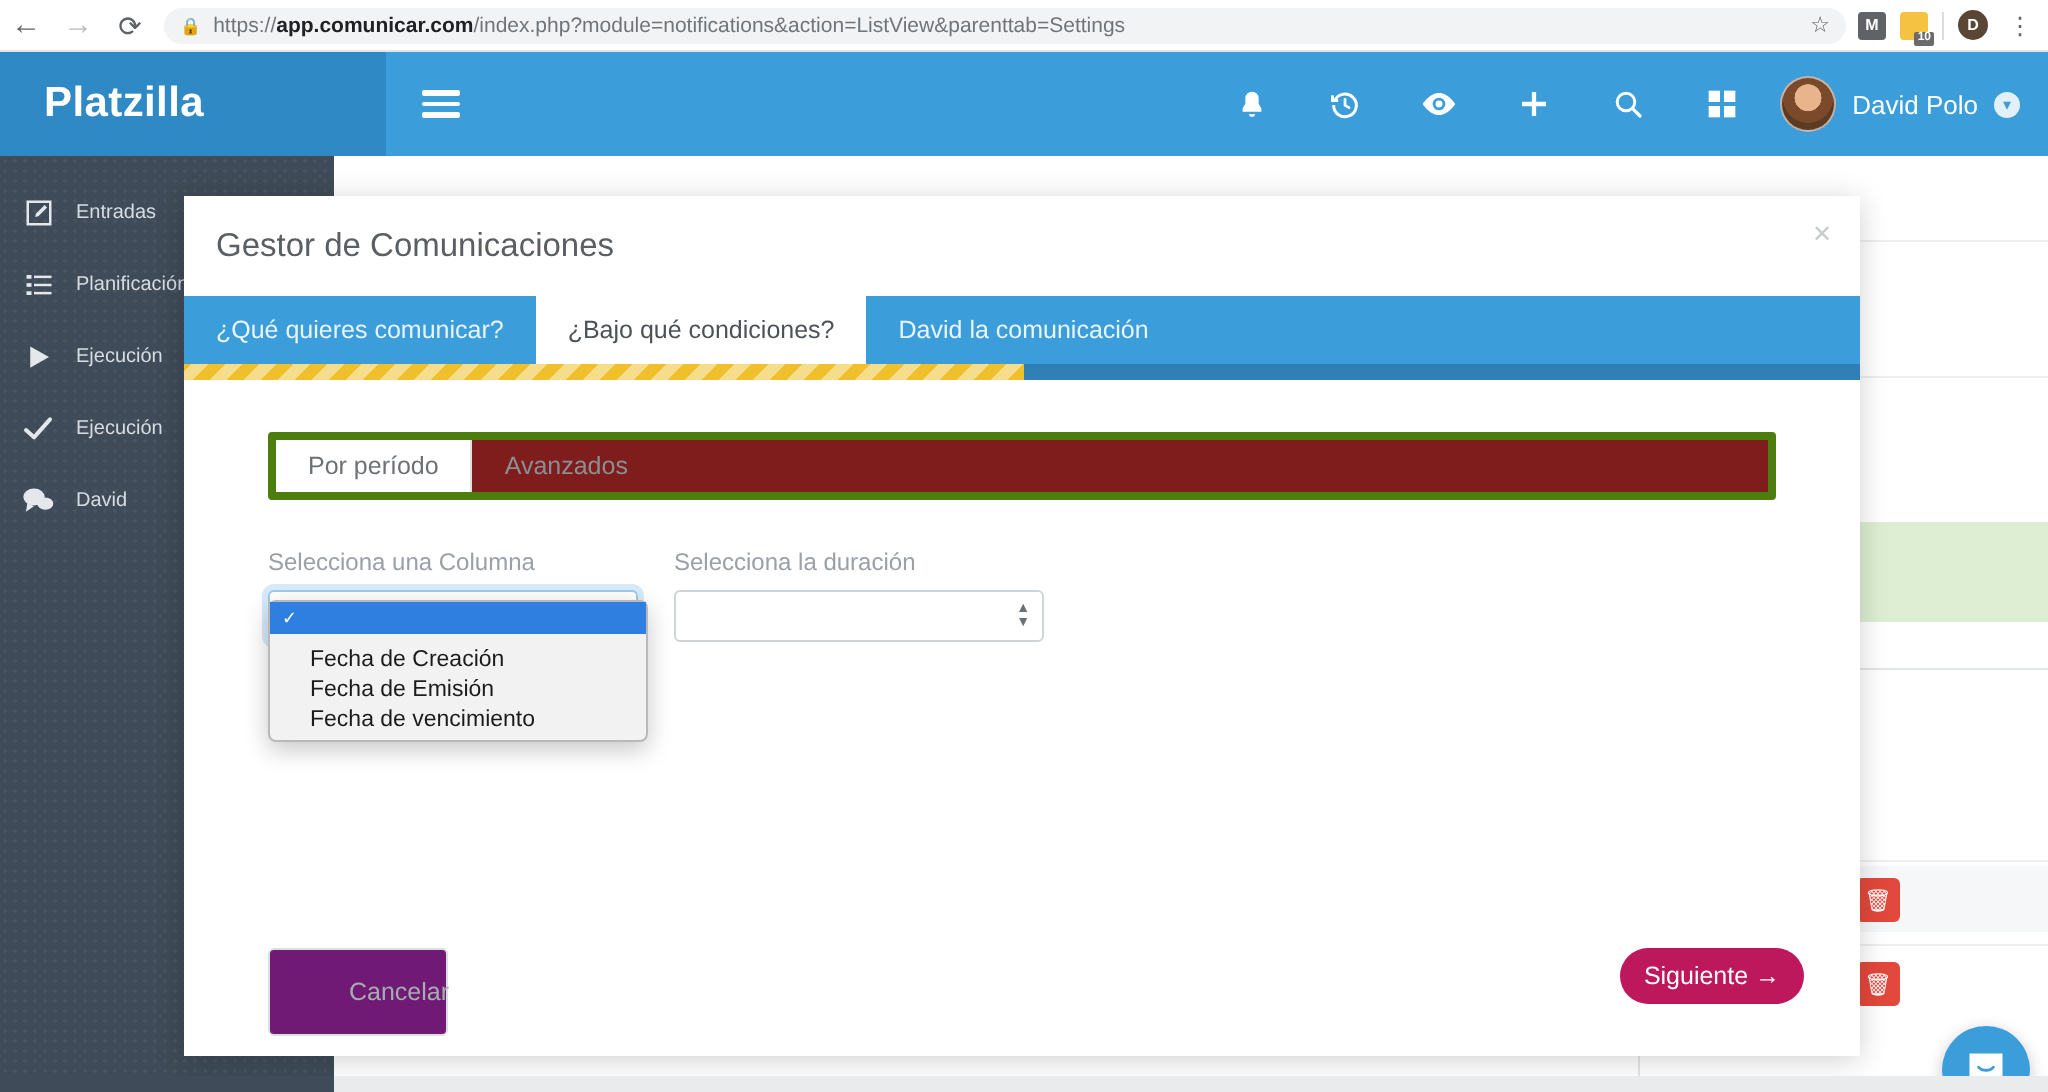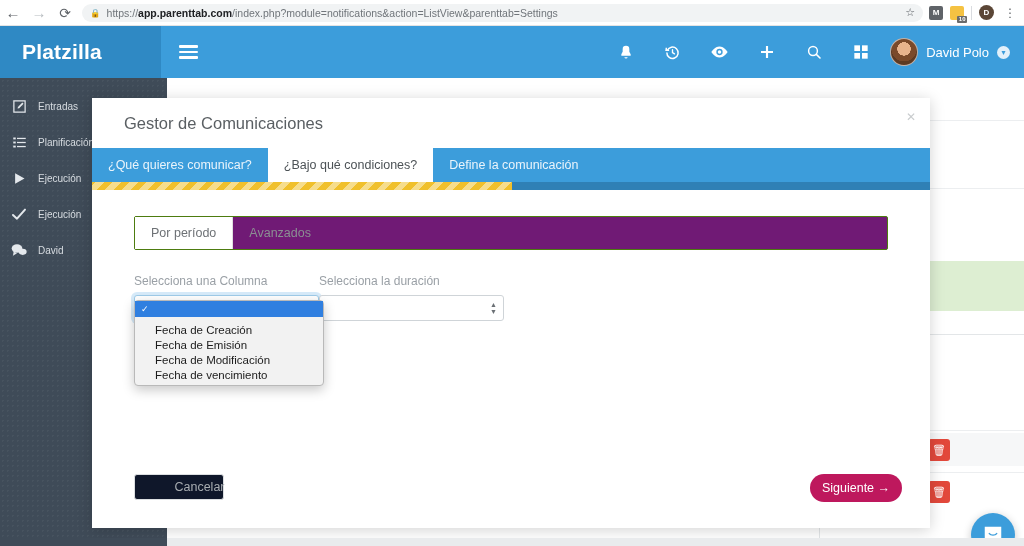--- a/index.html
+++ b/index.html
@@ -44,21 +44,21 @@
   .ext.avatar { background: #5b4636; border-radius: 50%; width: 15px; height: 15px; font-size: 8px; }
   .kebab { color: #5f6368; font-size: 12px; padding: 0 3px; letter-spacing: 0; }
 
   
   .app { position: absolute; left: 0; top: 26px; width: 1024px; height: 520px; background: #eceff1; }
   .topbar {
     position: absolute; left: 0; top: 0; width: 1024px; height: 52px;
     background: #3c9ddb; display: flex; align-items: center;
   }
   .brand {
-    width: 161px; height: 52px; background: #2f89c4; color: #fff;
+    width: 193px; height: 52px; background: #2f89c4; color: #fff;
     display: flex; align-items: center; padding-left: 22px;
     font-size: 21px; font-weight: bold; letter-spacing: .2px;
   }
   .hamburger { width: 54px; height: 52px; display:flex; align-items:center; justify-content:center; }
   .hamburger .bars { width: 19px; }
   .hamburger .bars i { display:block; height: 2.4px; background:#fff; margin: 3.2px 0; border-radius:1px; }
   .top-spacer { flex: 1; }
   .top-icons { display: flex; align-items: center; gap: 0; }
   .top-icon {
     width: 47px; height: 52px; display: flex; align-items: center; justify-content: center;
@@ -100,45 +100,45 @@
   .bg-line { position:absolute; background:#eceef0; height:1px; }
   .intercom {
     position: absolute; left: 971px; top: 487px; width: 44px; height: 44px; border-radius: 50%;
     background: #3c9ddb; display:flex; align-items:center; justify-content:center;
     box-shadow: 0 2px 8px rgba(0,0,0,.22);
   }
   .modal {
     position: absolute; left: 92px; top: 72px; width: 838px; height: 430px;
     background: #ffffff; box-shadow: 0 2px 14px rgba(0,0,0,.18);
   }
-  .modal-head { position: relative; height: 50px; display:flex; align-items:center; padding-left: 32px; }
+  .modal-head { position: relative; height: 50px; display:flex; align-items:center; padding-left: 16px; }
   .modal-title { font-size: 16.5px; color: #5a5f63; font-weight: normal; }
   .modal-close { position:absolute; right: 14px; top: 12px; color:#c9ccce; font-size: 12px; }
 
   .tabs { display: flex; height: 34px; background: #3c9ddb; }
   .tab {
     display:flex; align-items:center; padding: 0 16px; font-size: 12.5px; color: #eaf4fb;
     white-space: nowrap;
   }
   .tab.active { background:#fff; color:#4c5256; }
   .progress-wrap { position: relative; height: 8px; background: #2f80b5; }
   .progress-striped {
     position:absolute; left:0; top:0; height:8px; width:420px;
     background: repeating-linear-gradient(-45deg, #f0c02c 0 6px, #f6dd8c 6px 12px);
   }
 
   .modal-body { padding: 18px 28px 0 28px; }
   .pilltabs {
-    height: 34px; background:#701a75; border:1px solid #4d7c0f; border-radius:2px;
+    height: 34px; background:#7f1d1d; border:4px solid #4d7c0f; border-radius:2px;
     display:flex; align-items:stretch; margin: 8px 14px 0 14px;
   }
   .pilltab { display:flex; align-items:center; padding: 0 16px; font-size: 12.5px; color:#8b8f93; }
   .pilltab.active { background:#fff; color:#6d7175; border-right:1px solid #e0e0e0; }
 
-  .fields { display:flex; padding: 24px 14px 0 14px; gap: 0; }
+  .fields { display:flex; padding: 24px 14px 0 14px; gap: 18px; }
   .field { width: 185px; position: relative; }
   .field-label { font-size: 12px; color: #9aa0a6; margin-bottom: 7px; }
   .select-box {
     height: 26px; border: 1px solid #cfd4d8; border-radius: 3px; background:#fff;
     display:flex; align-items:center; justify-content:flex-end; padding-right: 6px; position: relative;
   }
   .select-box.focused { border-color: #9ecbe8; box-shadow: 0 0 0 3px rgba(90,170,230,.25); }
   .spinner { display:flex; flex-direction:column; gap:2px; color:#6b7075; line-height:5px; font-size:7px; }
 
   
@@ -150,40 +150,40 @@
   .dd-item { height: 15px; font-size: 11.5px; color: #1c1c1c; display:flex; align-items:center; padding-left: 20px; }
   .dd-item.selected { background: #2f7fe0; color: #fff; height: 16px; }
   .dd-item.selected .chk { position:absolute; left: 6px; font-size: 9px; color:#fff; }
   .dd-item.sel-wrap { position: relative; }
 
   .modal-footer { position: absolute; left: 0; bottom: 0; width: 838px; height: 72px; }
   .btn {
     position:absolute; display:flex; align-items:center; justify-content:center;
     font-size: 12.5px; border-radius: 3px;
   }
-  .btn-cancel { left: 42px; top: 18px; width: 90px; height: 26px; border:1px solid #dcdfe1; color:#a7acb0; background:#0f172a;padding-left:41px; }
+  .btn-cancel { left: 42px; top: 18px; width: 90px; height: 44px; border:1px solid #dcdfe1; color:#a7acb0; background:#701a75;padding-left:41px; }
   .btn-back { right: 130px; top: 18px; width: 90px; height: 28px; border:1px solid #8fc6e8; color:#5b9fd0; background:#fff; border-radius:14px; }
   .btn-next { right: 28px; top: 18px; width: 92px; height: 28px; background:#be185d; color:#fff; border-radius:14px; }
 
   .bottom-strip { position:absolute; left: 0; bottom: 0; width: 1024px; height: 8px; background: #e9ebed; }
   .bottom-strip .thumb { width: 167px; height: 8px; background:#3f4b58; }
 </style>
 </head>
 <body>
 
 <div class="screen">
 
   <div class="browser-bar">
     <div class="nav-btn back">←</div>
     <div class="nav-btn fwd">→</div>
     <div class="nav-btn reload">⟳</div>
     <div class="omnibox">
       <span class="lock">🔒</span>
       <span class="url-dim">https://</span>
-        <span class="url-strong">app.parenttab.com</span>
+        <span class="url-strong">app.comunicar.com</span>
         <span class="url-dim">/index.php?module=notifications&amp;action=ListView&amp;parenttab=Settings</span>
       <span class="star">☆</span>
     </div>
     <div class="ext-icons">
       <div class="ext m">M</div>
       <div class="ext cal">
         <span class="badge">10</span>
       </div>
       <div class="ext-sep"></div>
       <div class="ext avatar">D</div>
@@ -325,21 +325,21 @@
 
     <div class="modal">
       <div class="modal-head">
         <div class="modal-title">Gestor de Comunicaciones</div>
         <div class="modal-close">✕</div>
       </div>
 
       <div class="tabs">
         <div class="tab">¿Qué quieres comunicar?</div>
         <div class="tab active">¿Bajo qué condiciones?</div>
-        <div class="tab">Define la comunicación</div>
+        <div class="tab">David la comunicación</div>
       </div>
       <div class="progress-wrap">
         <div class="progress-striped"></div>
       </div>
 
       <div class="modal-body">
         <div class="pilltabs">
           <div class="pilltab active">Por período</div>
           <div class="pilltab">Avanzados</div>
         </div>
@@ -355,21 +355,20 @@
             </div>
 
             <div class="dropdown" style="top:26px;">
               <div class="dd-item selected sel-wrap">
                 <span class="chk">✓</span>
                 <span></span>
               </div>
               <div style="height:5px"></div>
               <div class="dd-item">Fecha de Creación</div>
               <div class="dd-item">Fecha de Emisión</div>
-              <div class="dd-item">Fecha de Modificación</div>
               <div class="dd-item">Fecha de vencimiento</div>
             </div>
           </div>
 
           <div class="field">
             <div class="field-label">Selecciona la duración</div>
             <div class="select-box">
               <span class="spinner">
                   <span>▲</span>
                   <span>▼</span>

